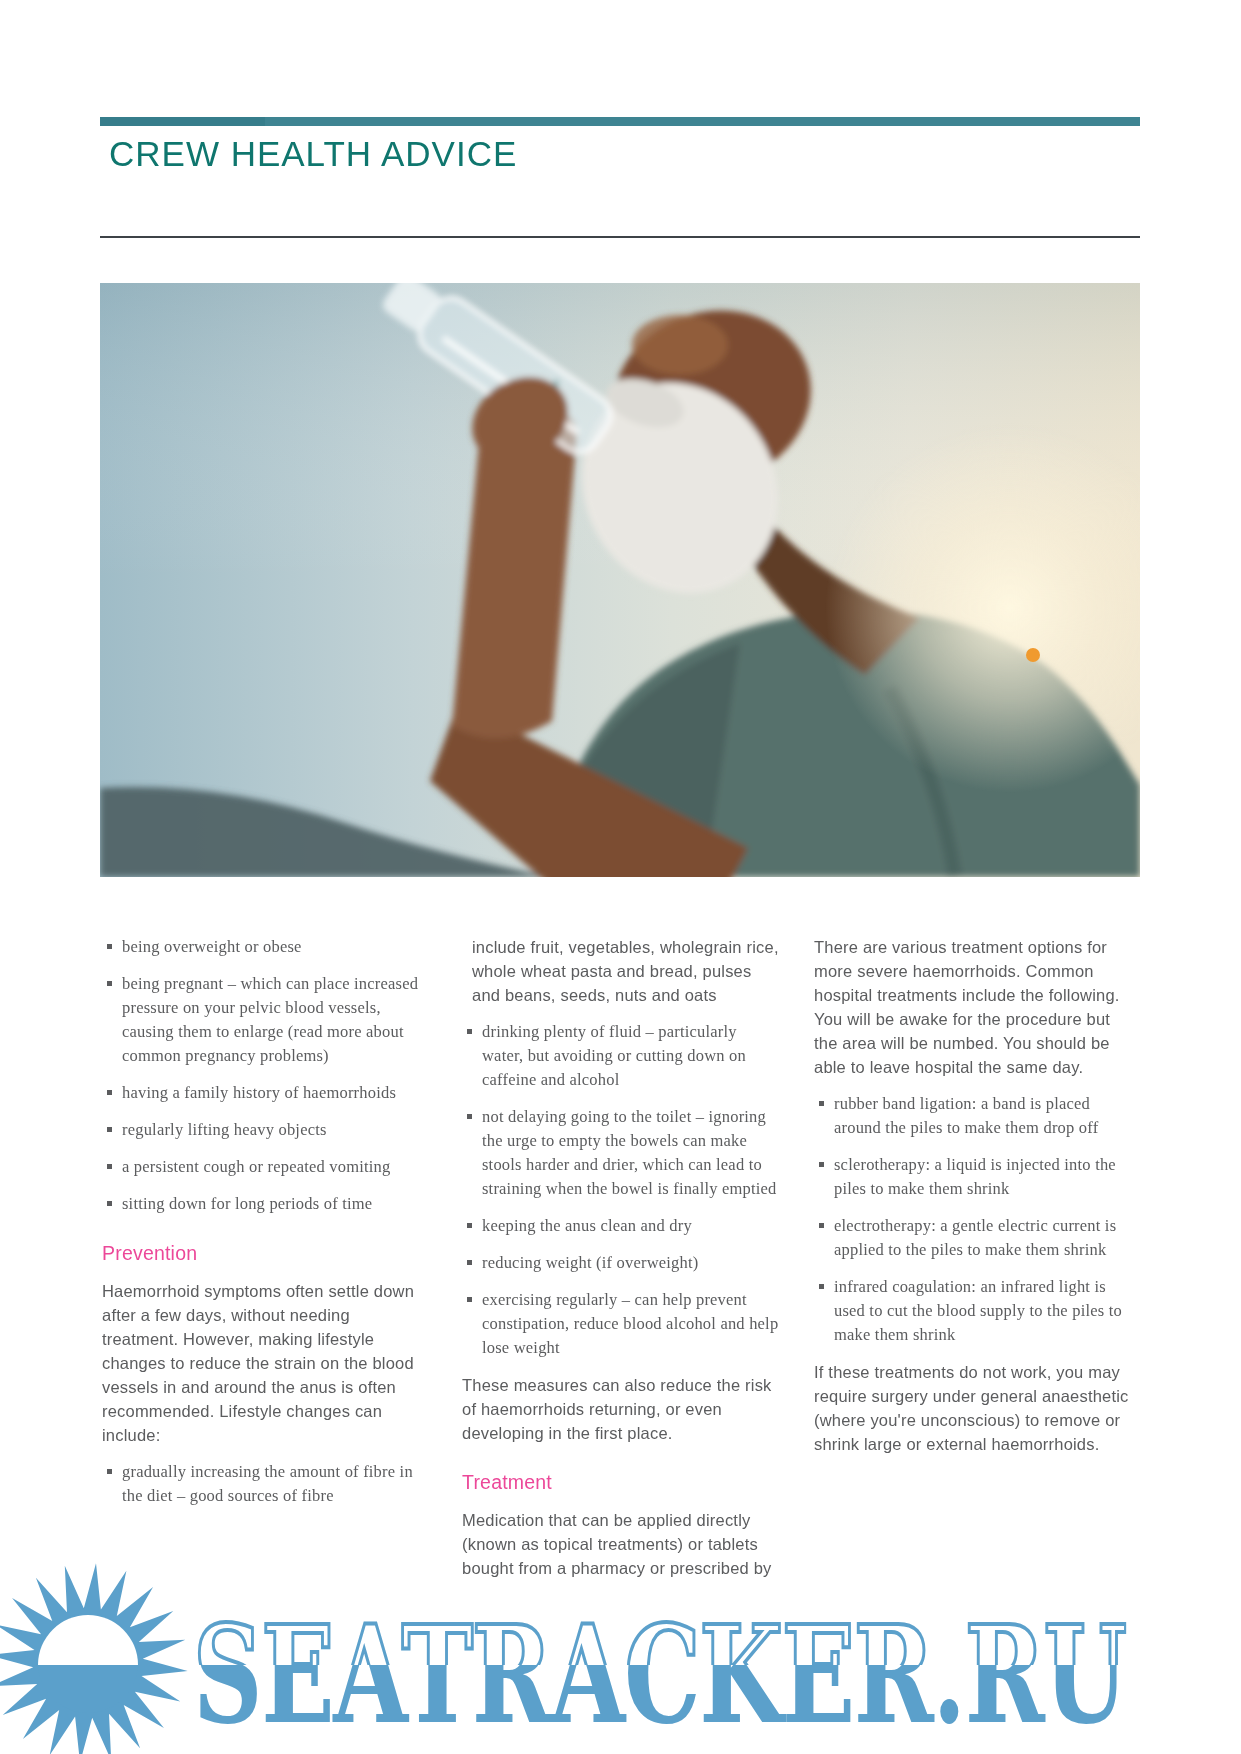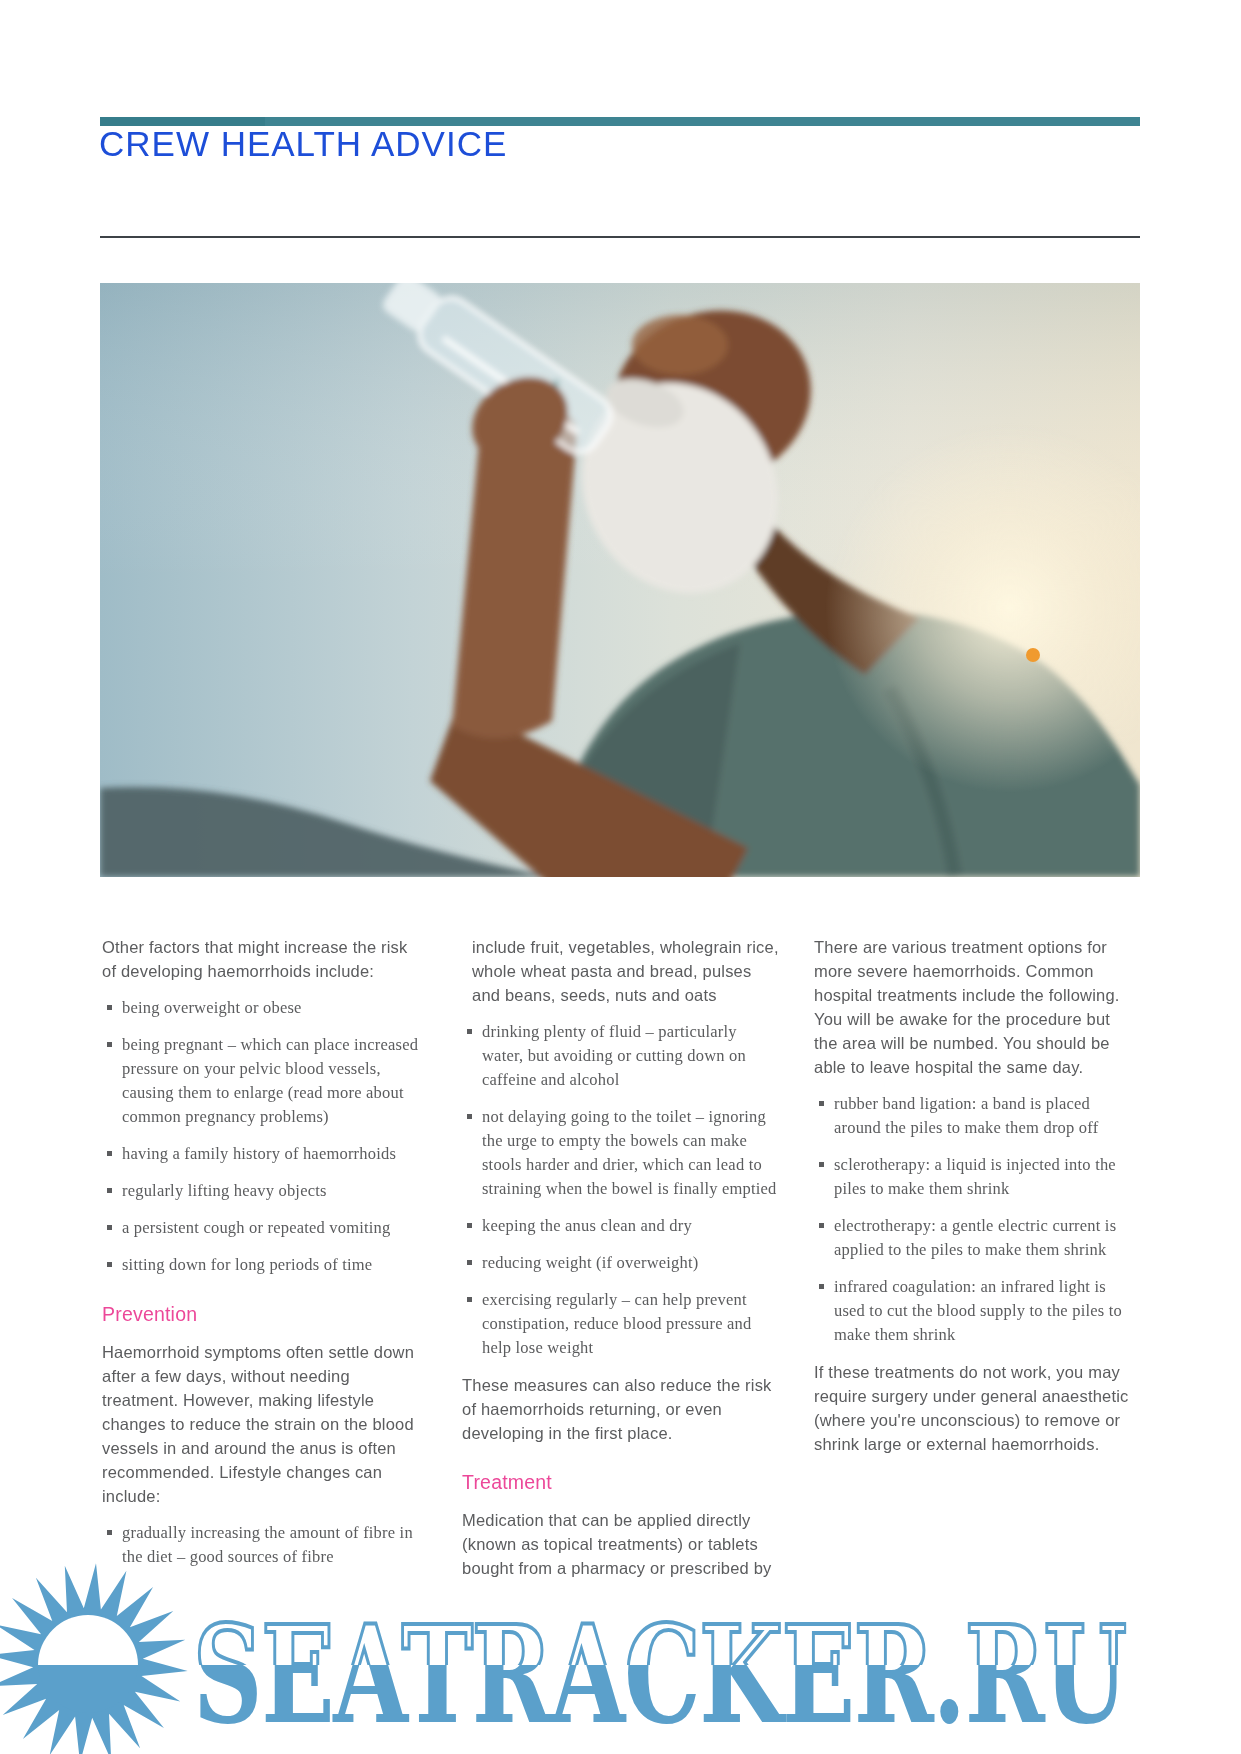--- a/index.html
+++ b/index.html
@@ -5,22 +5,22 @@
   html,body{margin:0;padding:0;}
   body{
     width:1241px;height:1754px;position:relative;overflow:hidden;
     background:#ffffff;font-family:"Liberation Sans", sans-serif;
   }
   .bar-top{
     position:absolute;left:100px;top:117px;width:1040px;height:9px;
     background:linear-gradient(to right,#367d8b 0,#367d8b 165px,#3e8492 165px,#3e8492 100%);
   }
   .page-title{
-    position:absolute;left:99px;top:124px;margin:0;
-    font-size:35px;font-weight:400;letter-spacing:1px;color:#1d4ed8;
+    position:absolute;left:99px;top:124px;margin:10px;
+    font-size:35px;font-weight:400;letter-spacing:1px;color:#0f766e;
   }
   .header-rule{
     position:absolute;left:100px;top:236px;width:1040px;height:2px;background:#3e4347;
   }
   .photo{
     position:absolute;left:100px;top:283px;width:1040px;height:594px;overflow:hidden;
   }
   .photo svg{display:block;width:1040px;height:594px;}
   .col{
     position:absolute;top:935px;width:322px;
@@ -120,21 +120,20 @@
         </g>
 
         <ellipse cx="420" cy="137" rx="50" ry="40" transform="rotate(-30 420 137)" fill="#8a5a3e"></ellipse>
       </g>
       <circle cx="910" cy="325" r="185" fill="url(#flare)"></circle>
       <circle cx="933" cy="372" r="7" fill="#f09a2e"></circle>
     </svg>
   </div>
 
   <div class="col col-1" id="col-0">
-      <p>Other factors that might increase the risk of developing haemorrhoids include:</p>
       <ul>
         <li>being overweight or obese</li>
         <li>being pregnant – which can place increased pressure on your pelvic blood vessels, causing them to enlarge (read more about common pregnancy problems)</li>
         <li>having a family history of haemorrhoids</li>
         <li>regularly lifting heavy objects</li>
         <li>a persistent cough or repeated vomiting</li>
         <li>sitting down for long periods of time</li>
       </ul>
       <div class="h2">Prevention</div>
       <p>Haemorrhoid symptoms often settle down after a few days, without needing treatment. However, making lifestyle changes to reduce the strain on the blood vessels in and around the anus is often recommended. Lifestyle changes can include:</p>
@@ -142,21 +141,21 @@
         <li>gradually increasing the amount of fibre in the diet – good sources of fibre</li>
       </ul>
     </div>
   <div class="col col-2" id="col-1">
       <p class="indent">include fruit, vegetables, wholegrain rice, whole wheat pasta and bread, pulses and beans, seeds, nuts and oats</p>
       <ul>
         <li>drinking plenty of fluid – particularly water, but avoiding or cutting down on caffeine and alcohol</li>
         <li>not delaying going to the toilet – ignoring the urge to empty the bowels can make stools harder and drier, which can lead to straining when the bowel is finally emptied</li>
         <li>keeping the anus clean and dry</li>
         <li>reducing weight (if overweight)</li>
-        <li>exercising regularly – can help prevent constipation, reduce blood pressure and help lose weight</li>
+        <li>exercising regularly – can help prevent constipation, reduce blood alcohol and help lose weight</li>
       </ul>
       <p>These measures can also reduce the risk of haemorrhoids returning, or even developing in the first place.</p>
       <div class="h2">Treatment</div>
       <p>Medication that can be applied directly (known as topical treatments) or tablets bought from a pharmacy or prescribed by</p>
     </div>
   <div class="col col-3" id="col-2">
       <p>There are various treatment options for more severe haemorrhoids. Common hospital treatments include the following. You will be awake for the procedure but the area will be numbed. You should be able to leave hospital the same day.</p>
       <ul>
         <li>rubber band ligation: a band is placed around the piles to make them drop off</li>
         <li>sclerotherapy: a liquid is injected into the piles to make them shrink</li>

